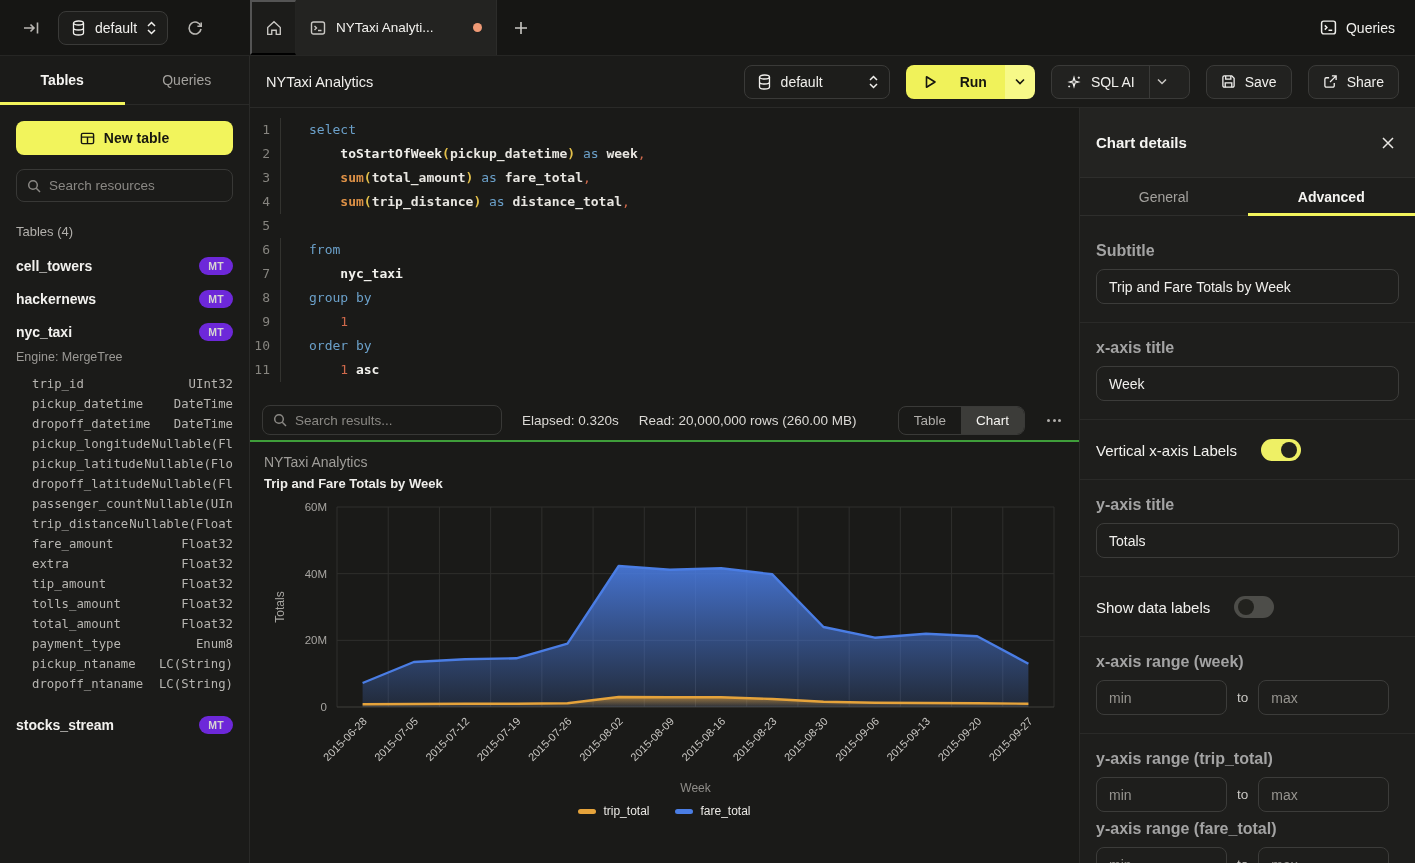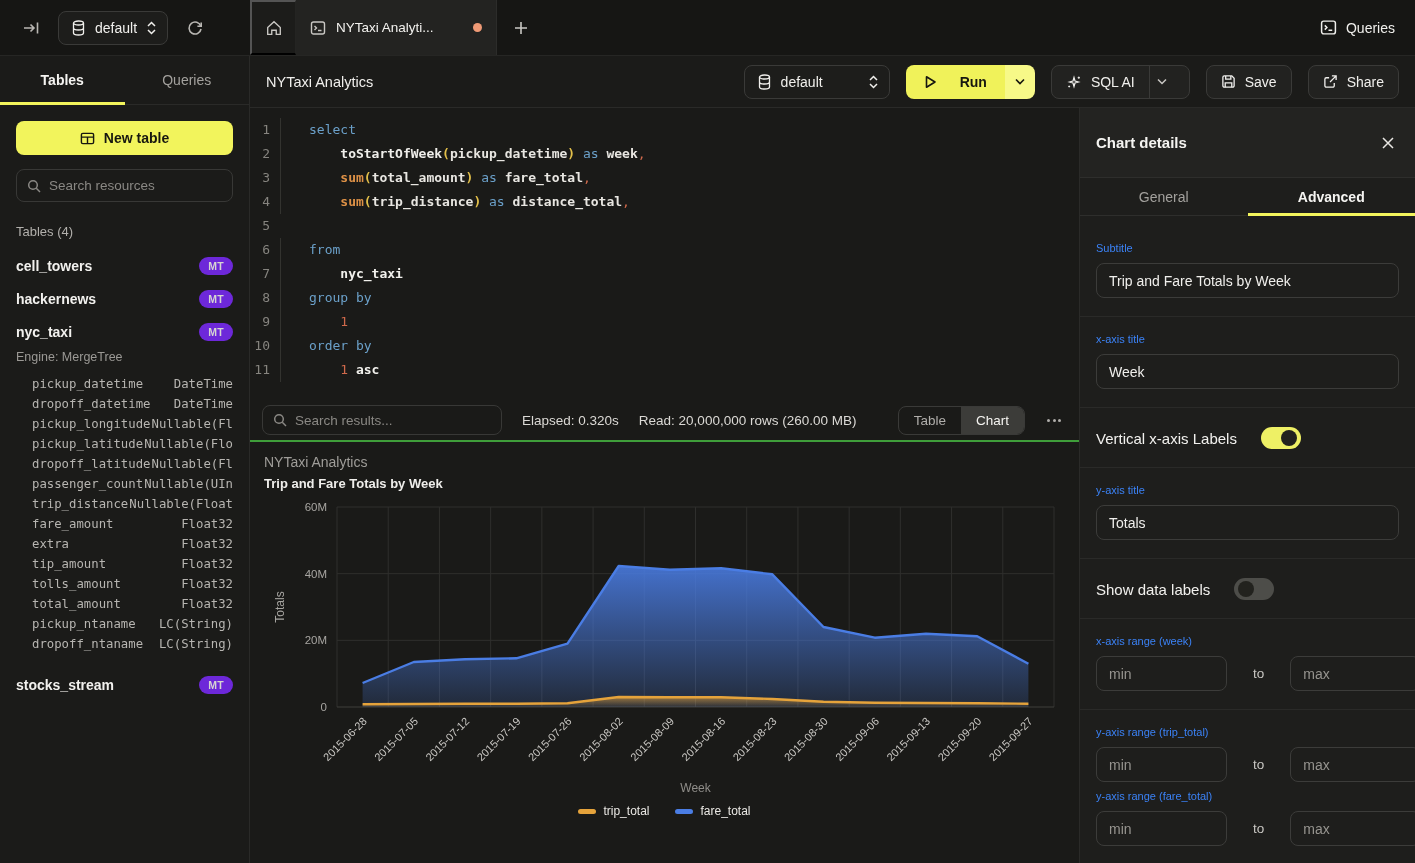--- a/index.html
+++ b/index.html
@@ -103,31 +103,31 @@
   
   .details-panel { flex:1; background:#1e1e1c; display:flex; flex-direction:column; overflow:hidden; }
   .panel-title-row { background:#232321; padding:0 16px; height:70px; display:flex; align-items:center; justify-content:space-between; border-bottom:1px solid #2e2e2c; flex:0 0 auto; }
   .panel-title { font-size:15px; font-weight:bold; color:#f5f4f1; }
   .panel-close { background:none; border:none; color:#e9e7e3; cursor:pointer; font-size:16px; padding:4px; }
   .panel-tabs { display:flex; height:38px; border-bottom:1px solid #2e2e2c; flex:0 0 auto; }
   .panel-tab { flex:1; background:none; border:none; color:#a3a19d; font-size:14px; cursor:pointer; position:relative; }
   .panel-tab.active { color:#f5f4f1; font-weight:bold; }
   .panel-tab.active::after { content:""; position:absolute; left:0; right:0; bottom:-1px; height:3px; background:#f2f45c; }
   .panel-form { padding:10px 16px 16px; flex:1; overflow:hidden; }
-  .field-label { color:#3b82f6; font-size:11px; margin:16px 0 9px; }
+  .field-label { color:#a3a3a3; font-size:16px; margin:16px 0 9px;font-weight:bold; }
   .text-input { width:100%; height:35px; background:#1e1e1c; border:1px solid #3c3c3a; border-radius:8px; color:#f0efec; font-size:14px; padding:0 12px; font-family:inherit; outline:none; }
   .text-input::placeholder { color:#96948f; }
   .divider { height:1px; background:#2a2a28; margin:18px -16px 0; }
   .toggle-row { display:flex; align-items:center; gap:24px; margin:19px 0 3px; }
   .toggle-row .tlabel { font-size:15px; color:#f2f1ee; font-weight:500; }
   .toggle { width:40px; height:22px; border-radius:11px; background:#4d4d49; border:none; position:relative; cursor:pointer; flex:0 0 auto; }
   .toggle .knob { position:absolute; top:3px; left:4px; width:16px; height:16px; border-radius:50%; background:#22221e; transition:left .1s; }
   .toggle.on { background:#eef065; }
   .toggle.on .knob { left:20px; }
-  .range-row { display:flex; align-items:center; gap:26px; }
+  .range-row { display:flex; align-items:center; gap:10px; }
   .range-row .text-input { width:131px; flex:0 0 auto; }
   .range-to { color:#c9c7c3; font-size:13.5px; }
   .range-group { margin-bottom:8px; }
 </style>
 </head>
 <body>
 
 <div class="topbar">
   <div class="topbar-left">
     <button class="iconbtn">
@@ -234,20 +234,24 @@
           <div class="table-row">
             <span class="tname">hackernews</span>
             <span class="mt-badge">MT</span>
           </div>
           <div class="table-row">
             <span class="tname">nyc_taxi</span>
             <span class="mt-badge">MT</span>
           </div>
           <div class="engine-line">Engine: MergeTree</div>
           <div class="col-row">
+            <span class="cname">trip_id</span>
+            <span class="ctype">UInt32</span>
+          </div>
+          <div class="col-row">
             <span class="cname">pickup_datetime</span>
             <span class="ctype">DateTime</span>
           </div>
           <div class="col-row">
             <span class="cname">dropoff_datetime</span>
             <span class="ctype">DateTime</span>
           </div>
           <div class="col-row">
             <span class="cname">pickup_longitude</span>
             <span class="ctype">Nullable(Fl</span>
@@ -280,20 +284,24 @@
             <span class="cname">tip_amount</span>
             <span class="ctype">Float32</span>
           </div>
           <div class="col-row">
             <span class="cname">tolls_amount</span>
             <span class="ctype">Float32</span>
           </div>
           <div class="col-row">
             <span class="cname">total_amount</span>
             <span class="ctype">Float32</span>
+          </div>
+          <div class="col-row">
+            <span class="cname">payment_type</span>
+            <span class="ctype">Enum8</span>
           </div>
           <div class="col-row">
             <span class="cname">pickup_ntaname</span>
             <span class="ctype">LC(String)</span>
           </div>
           <div class="col-row">
             <span class="cname">dropoff_ntaname</span>
             <span class="ctype">LC(String)</span>
           </div>
           <div class="cols-gap"></div>

